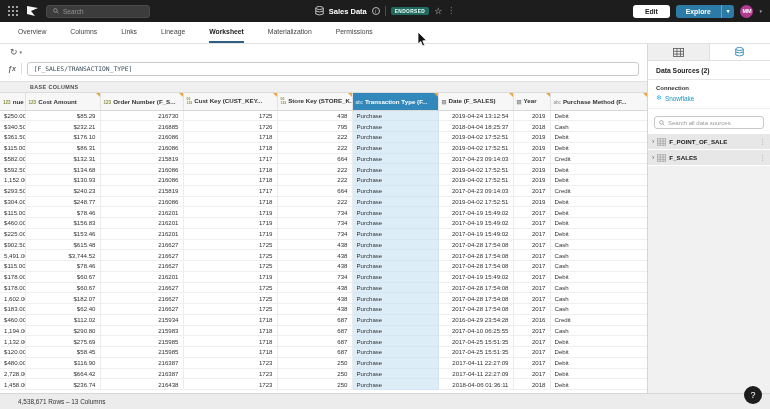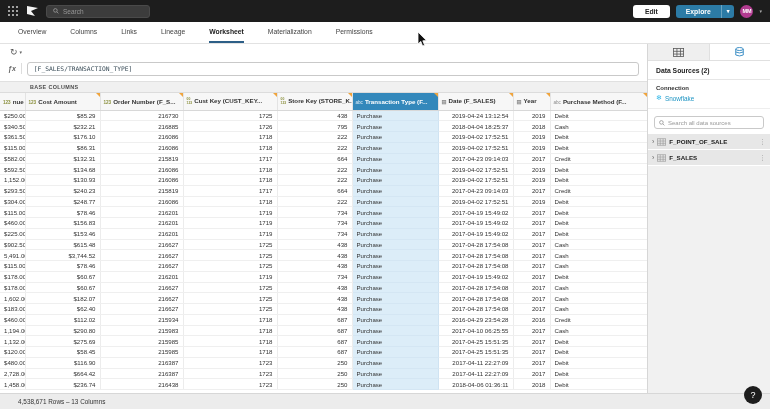--- a/index.html
+++ b/index.html
@@ -133,20 +133,34 @@
       </span>
       <div class="searchpill">
         <svg width="6" height="6" viewBox="0 0 10 10">
             <circle cx="4" cy="4" r="3" fill="none" stroke="#999" stroke-width="1.4"></circle>
             <line x1="6.5" y1="6.5" x2="9" y2="9" stroke="#999" stroke-width="1.4"></line>
           </svg>
         <span>Search</span>
       </div>
     </div>
 
+    <div class="tb-center">
+      <span class="dbicon">
+        <svg width="9" height="10" viewBox="0 0 12 13">
+            <ellipse cx="6" cy="2.5" rx="5" ry="2" fill="none" stroke="#ddd" stroke-width="1.1"></ellipse>
+            <path d="M1 2.5 V10.5 M11 2.5 V10.5 M1 6.5 Q6 9 11 6.5 M1 10.5 Q6 13 11 10.5" fill="none" stroke="#ddd" stroke-width="1.1"></path>
+          </svg>
+      </span>
+      <span class="doc-title">Sales Data</span>
+      <span class="info-circ">i</span>
+      <span class="tb-divider"></span>
+      <span class="badge">ENDORSED</span>
+      <span class="star">☆</span>
+      <span class="kebab">⋮</span>
+    </div>
 
     <div class="tb-right">
       <button class="btn-edit">Edit</button>
       <div class="btn-explore">
         <span class="lbl">Explore</span>
         <span class="caret">▾</span>
       </div>
       <div class="avatar">MM</div>
       <span class="av-caret">▾</span>
     </div>

